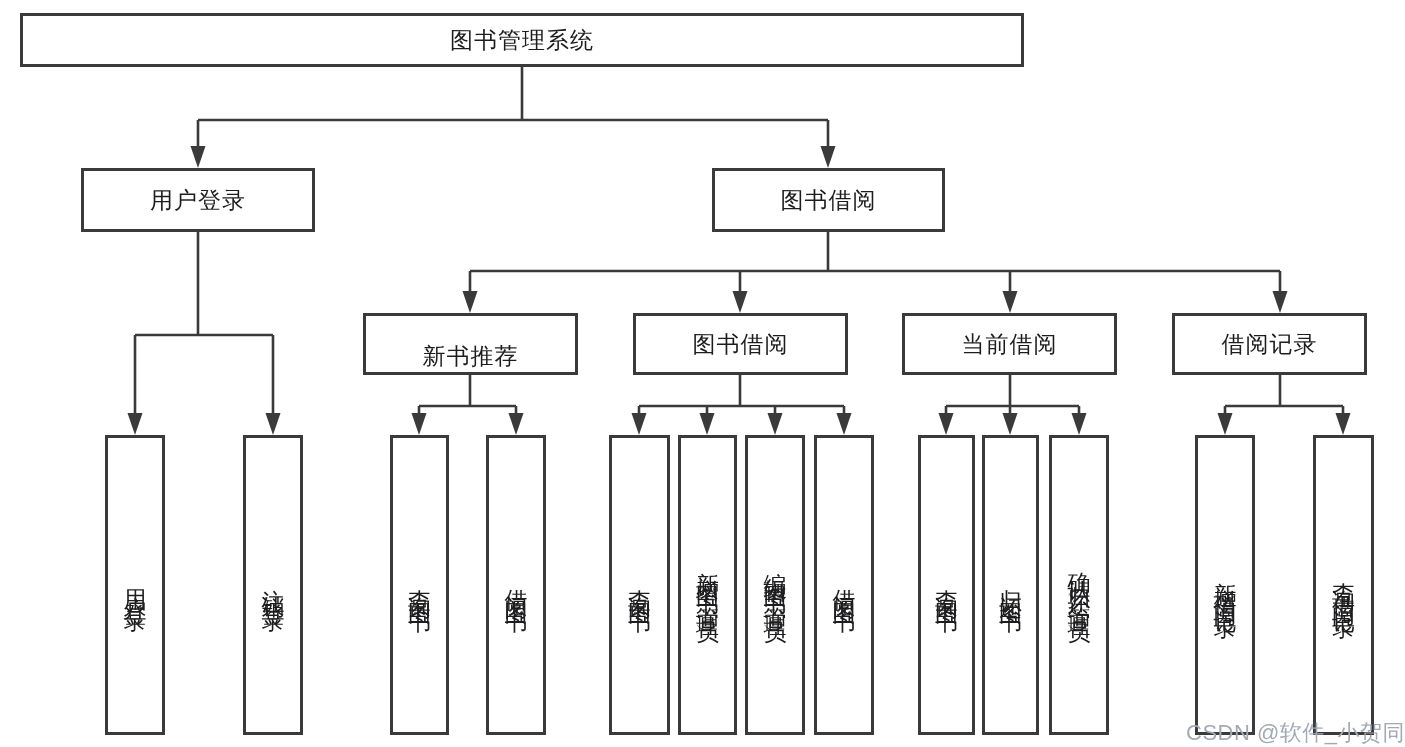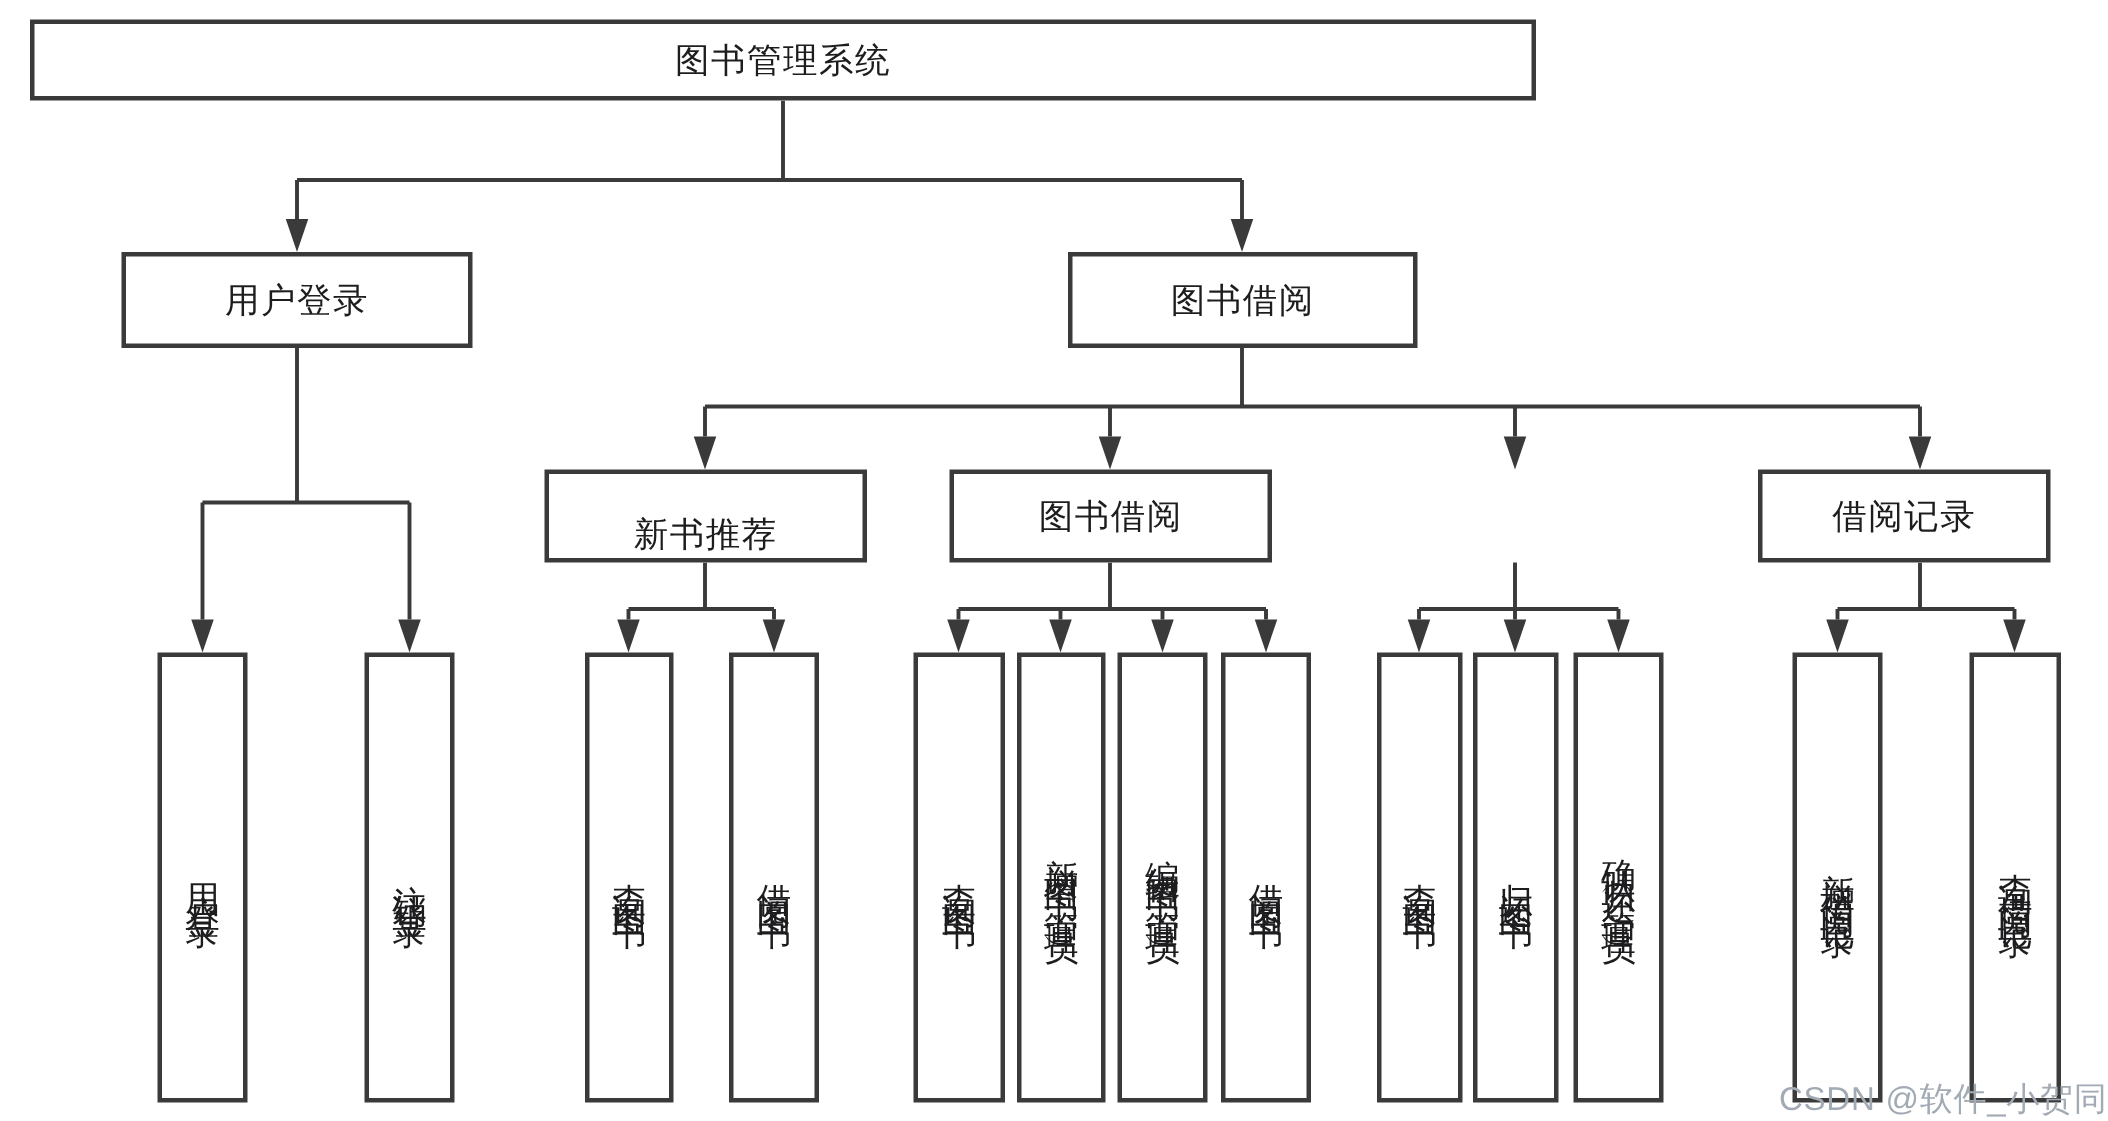--- a/index.html
+++ b/index.html
@@ -156,20 +156,23 @@
   <div class="node n-bookmgmt">
     <span class="h-label">图书借阅</span>
   </div>
 
   <div class="node n-newbook">
     <span class="h-label">新书推荐</span>
   </div>
   <div class="node n-borrowing">
     <span class="h-label">图书借阅</span>
   </div>
+  <div class="node n-current">
+    <span class="h-label">当前借阅</span>
+  </div>
   <div class="node n-records">
     <span class="h-label">借阅记录</span>
   </div>
 
   <div class="node leaf l-userlogin">
     <span class="v-label">用户登录</span>
   </div>
   <div class="node leaf l-logout">
     <span class="v-label">注销登录</span>
   </div>

